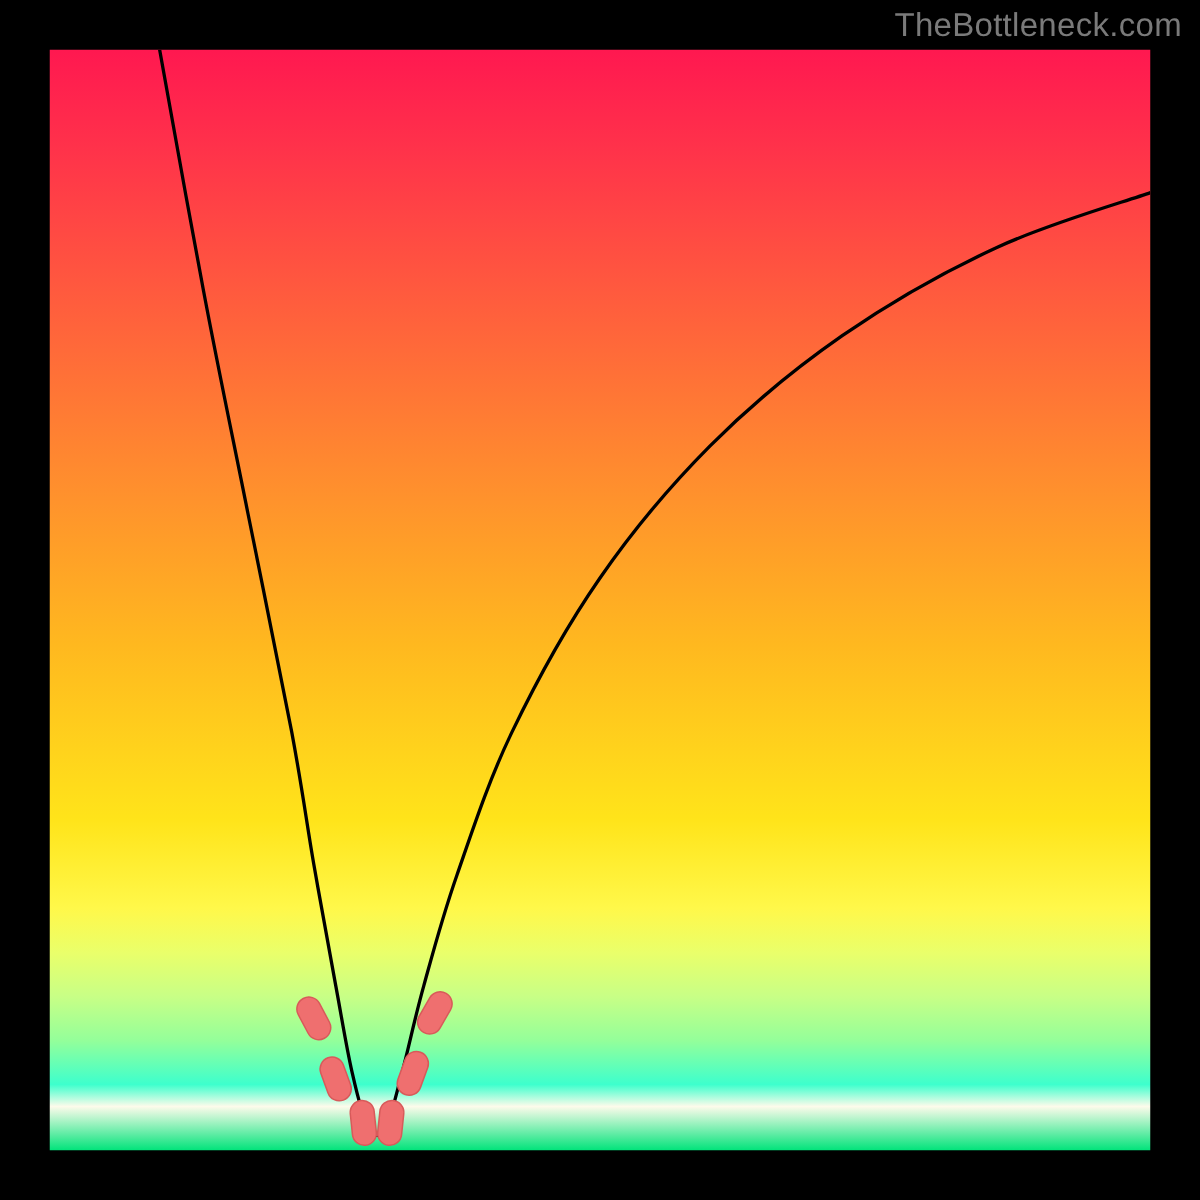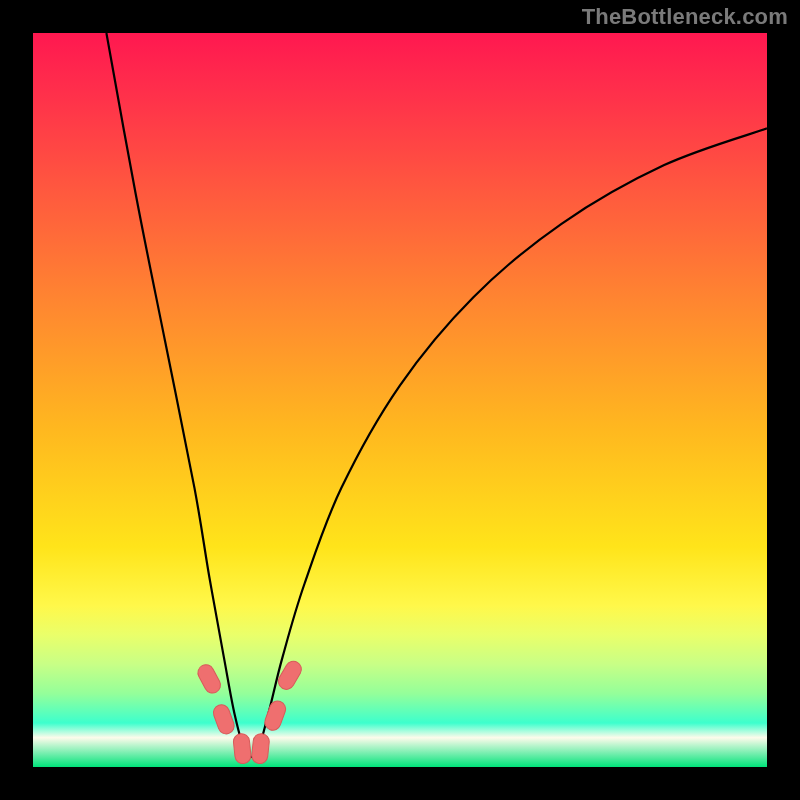--- a/index.html
+++ b/index.html
@@ -19,21 +19,21 @@
     height: 800px;
     background: #000;
   }
   .watermark {
     position: absolute;
     top: 4px;
     right: 12px;
     color: #7a7a7a;
     font-size: 22px;
     letter-spacing: 0.2px;
-    font-weight: 700;
+    font-weight: 400;
   }
   .plot {
     position: absolute;
     left: 33px;
     top: 33px;
     width: 734px;
     height: 734px;
     overflow: hidden;
   }
   .grad-back {

